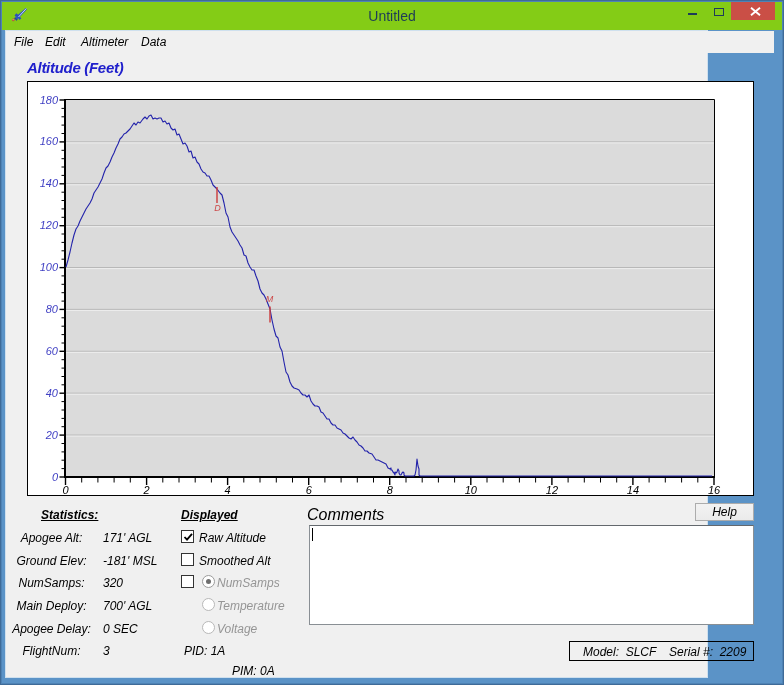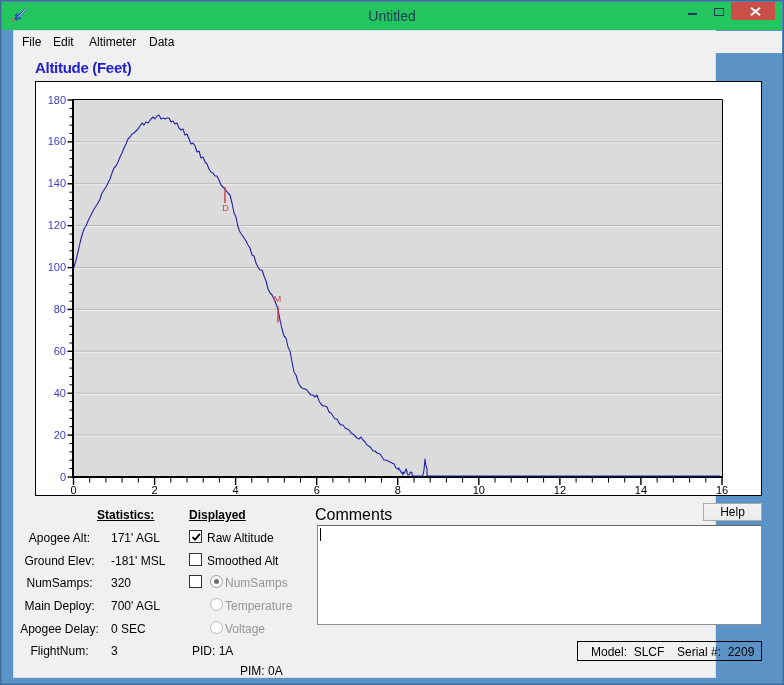--- a/index.html
+++ b/index.html
@@ -1,18 +1,18 @@
 <!DOCTYPE html>
 <html><head><meta charset="utf-8"><style>
 * { margin:0; padding:0; box-sizing:border-box; }
 body { width:784px; height:685px; font-family:"Liberation Sans", sans-serif; position:relative; overflow:hidden; background:#5b93c7; }
 .outline { position:absolute; inset:0; border:1px solid #3f6b98; } .outline::after { content:""; position:absolute; inset:0; border:1px solid #4f83b5; }
-.titlebar { position:absolute; left:1px; top:1px; right:1px; height:29px; background:#22c55e; }
+.titlebar { position:absolute; left:1px; top:1px; right:1px; height:29px; background:#84cc16; }
 .title { position:absolute; left:0; right:0; top:7px; text-align:center; font-size:14px; color:#1e3b58; }
-.content { position:absolute; left:14px; top:31px; width:701px; height:646px; background:#f0f0f0; box-shadow:0 0 0 1px #cfe0ee; }
+.content { position:absolute; left:6px; top:31px; width:701px; height:646px; background:#f0f0f0; box-shadow:0 0 0 1px #cfe0ee;font-style:italic; }
 .menubar { position:absolute; left:0; top:0; width:768px; height:22px; background:#f0f0f0; }
 .menubar span { position:absolute; top:4px; font-size:12px; color:#000; }
 .alt-title { position:absolute; left:21px; top:28px; font-size:15px; font-weight:bold; color:#2020cc; letter-spacing:-0.3px; }
 .chart { position:absolute; left:21px; top:50px; width:727px; height:415px; background:#fff; border:1px solid #000; }
 .help { position:absolute; left:689px; top:472px; width:59px; height:18px; background:linear-gradient(#f2f2f2,#ebebeb); border:1px solid #acacac; font-size:12px; color:#000; text-align:center; line-height:16px; }
 .comments-label { position:absolute; left:301px; top:475px; font-size:16px; color:#000; }
 .commentbox { position:absolute; left:303px; top:494px; width:445px; height:100px; background:#fff; border:1px solid #898f94; border-top-color:#63686d; }
 .caret { position:absolute; left:2px; top:2px; width:1px; height:13px; background:#000; }
 .modelbox { position:absolute; left:563px; top:610px; width:185px; height:20px; border:1px solid #000; font-size:12px; color:#000; } .modelbox span { white-space:nowrap; }
 .stat { position:absolute; font-size:12px; color:#000; white-space:nowrap; }
@@ -181,21 +181,21 @@
 <text x="523.9" y="412" text-anchor="middle" font-size="11px" fill="#000">12</text>
 <text x="604.9" y="412" text-anchor="middle" font-size="11px" fill="#000">14</text>
 <text x="686.0" y="412" text-anchor="middle" font-size="11px" fill="#000">16</text>
 <polyline points="38,185 40,178 42,170 44,161 46,153 48,147 50,144 52,139 54,135 56,131 58,127 60,124 62,121 64,117 66,111 68,108 70,105 72,101 74,97 76,91 78,86 80,84 82,80 84,75 86,71 88,66 90,62 92,57 94,55 96,52 98,51 100,49 102,47 104,44 106,41 108,43 110,40 112,41 115,37 117,35 119,37 121,34 123,33 125,37 127,36 129,37 131,36 133,36 135,40 137,39 139,42 141,41 143,46 145,48 147,47 149,53 151,52 153,57 155,62 157,61 159,64 161,70 163,69 165,76 167,75 169,80 171,82 173,87 175,90 177,91 179,94 181,94 183,98 185,103 187,105 189,107 192,111 194,113 196,121 198,131 200,135 202,145 204,150 206,153 208,156 210,159 212,163 214,166 216,173 218,174 220,181 222,185 224,188 226,188 228,194 230,199 232,207 234,211 236,213 238,217 240,222 242,227 244,238 246,247 248,254 250,256 252,265 254,269 256,280 258,290 260,293 262,300 264,304 266,306 269,307 271,308 273,311 275,313 277,313 279,315 281,313 283,319 285,322 287,324 289,324 291,325 293,330 295,331 297,334 299,337 301,337 303,341 305,343 307,343 309,346 311,347 313,348 315,351 317,352 319,354 321,356 323,357 325,355 327,358 329,360 331,363 333,364 335,366 337,369 339,369 341,371 344,372 346,375 348,378 350,378 352,379 354,380 356,381 358,382 360,386 362,387 363,386 363,388 364,388 365,390 366,391 367,393 367,390 368,391 369,390 370,387 371,389 371,391 372,393 373,393 374,391 375,390 376,391 376,393 377,394 378,394 379,394 380,394 382,394 384,394 386,394 387,393 388,388 389,377 390,384 391,387 391,393 392,394 393,394 394,394 395,394 397,394 399,394 401,394 403,394 405,394 407,394 409,394 411,394 413,394 415,394 417,394 419,394 421,394 423,394 425,394 427,394 429,394 431,394 433,394 435,394 437,394 439,394 441,394 443,394 445,394 447,394 449,394 451,394 453,394 455,394 457,394 459,394 461,394 463,394 465,394 468,394 470,394 472,394 474,394 476,394 478,394 480,394 482,394 484,394 486,394 488,394 490,394 492,394 494,394 496,394 498,394 500,394 502,394 504,394 506,394 508,394 510,394 512,394 514,394 516,394 518,394 520,394 522,394 524,394 526,394 528,394 530,394 532,394 534,394 536,394 538,394 540,394 543,394 545,394 547,394 549,394 551,394 553,394 555,394 557,394 559,394 561,394 563,394 565,394 567,394 569,394 571,394 573,394 575,394 577,394 579,394 581,394 583,394 585,394 587,394 589,394 591,394 593,394 595,394 597,394 599,394 601,394 603,394 605,394 607,394 609,394 611,394 613,394 615,394 617,394 620,394 622,394 624,394 626,394 628,394 630,394 632,394 634,394 636,394 638,394 640,394 642,394 644,394 646,394 648,394 650,394 652,394 654,394 656,394 658,394 660,394 662,394 664,394 666,394 668,394 670,394 672,394 674,394 676,394 678,394 680,394 682,394 684,394" fill="none" stroke="#2222aa" stroke-width="1.1" stroke-linejoin="round"></polyline>
 <line x1="189" y1="105" x2="189" y2="121" stroke="#cc3b3b" stroke-width="1.4"></line>
 <text x="189.5" y="129" text-anchor="middle" font-size="9px" fill="#cc4949">D</text>
 <text x="241.5" y="220" text-anchor="middle" font-size="9px" fill="#cc4949">M</text>
 <line x1="242" y1="224.5" x2="242" y2="240.5" stroke="#cc3b3b" stroke-width="1.4"></line>
     </svg>
   </div>
-  <div class="stat hdr" style="left:35px; top:477px;margin-left:48px;">Statistics:</div>
+  <div class="stat hdr" style="left:35px; top:477px;">Statistics:</div>
   <div class="stat rt" style="left:0; top:500px; width:91px;">Apogee Alt:</div>
     <div class="stat" style="left:97px; top:500px;">171' AGL</div>
   <div class="stat rt" style="left:0; top:523px; width:91px;">Ground Elev:</div>
     <div class="stat" style="left:97px; top:523px;">-181' MSL</div>
   <div class="stat rt" style="left:0; top:545px; width:91px;">NumSamps:</div>
     <div class="stat" style="left:97px; top:545px;">320</div>
   <div class="stat rt" style="left:0; top:568px; width:91px;">Main Deploy:</div>
     <div class="stat" style="left:97px; top:568px;">700' AGL</div>
   <div class="stat rt" style="left:0; top:591px; width:91px;">Apogee Delay:</div>
     <div class="stat" style="left:97px; top:591px;">0 SEC</div>

